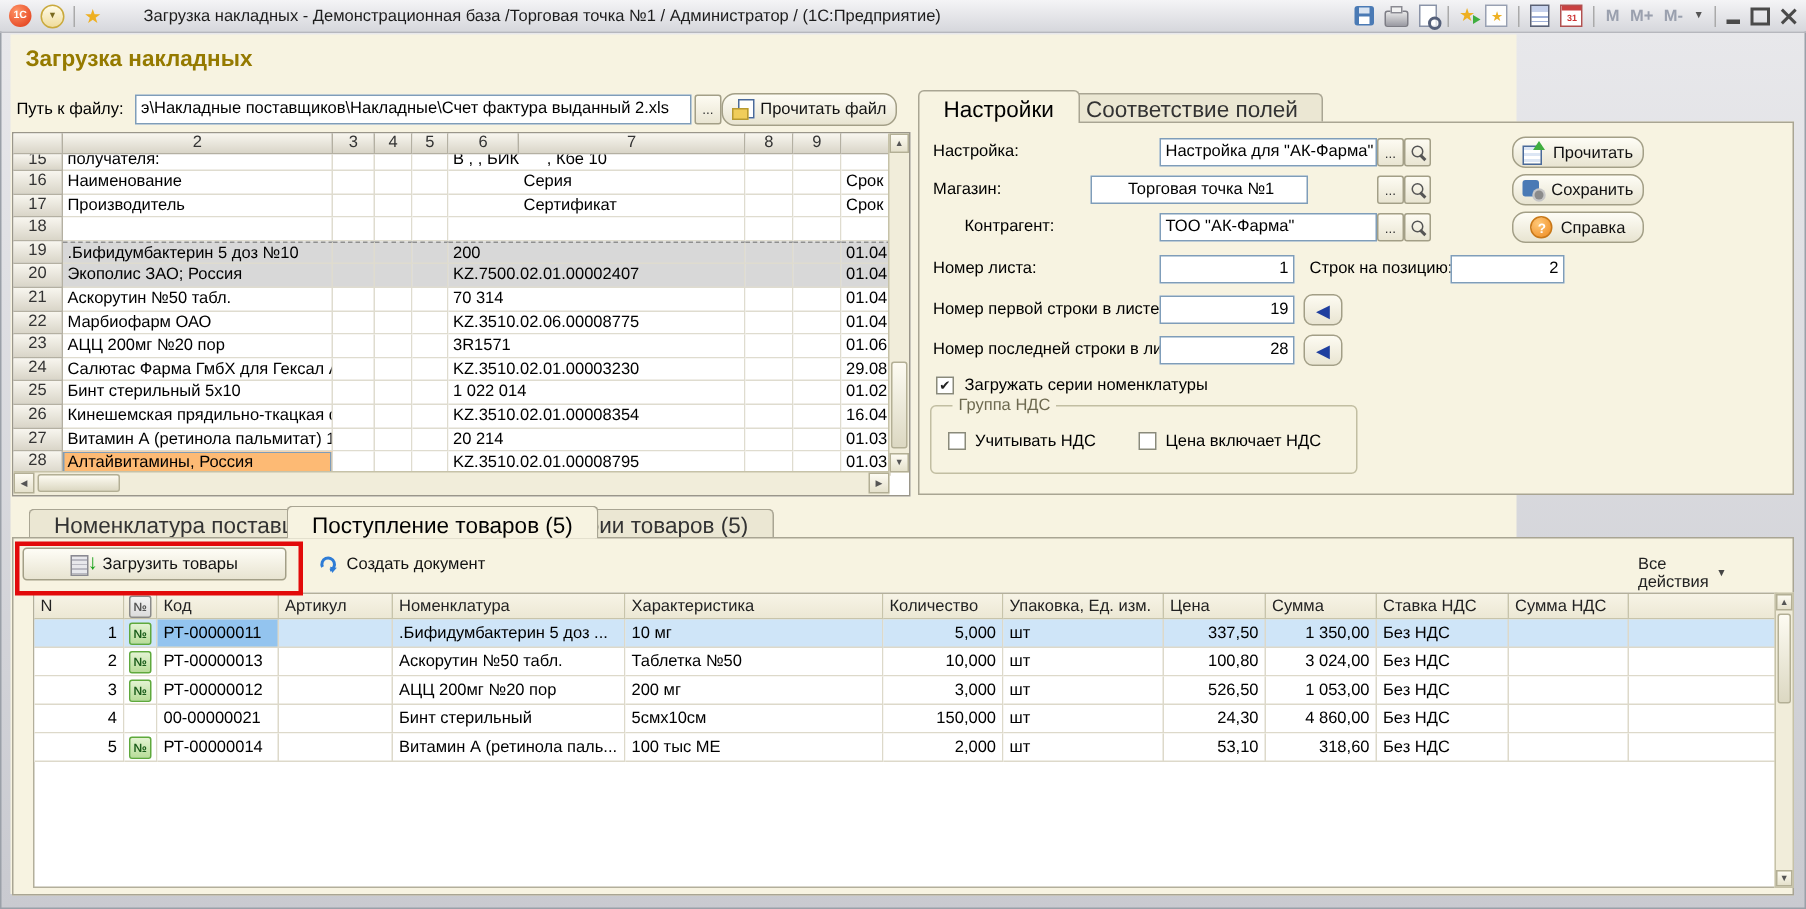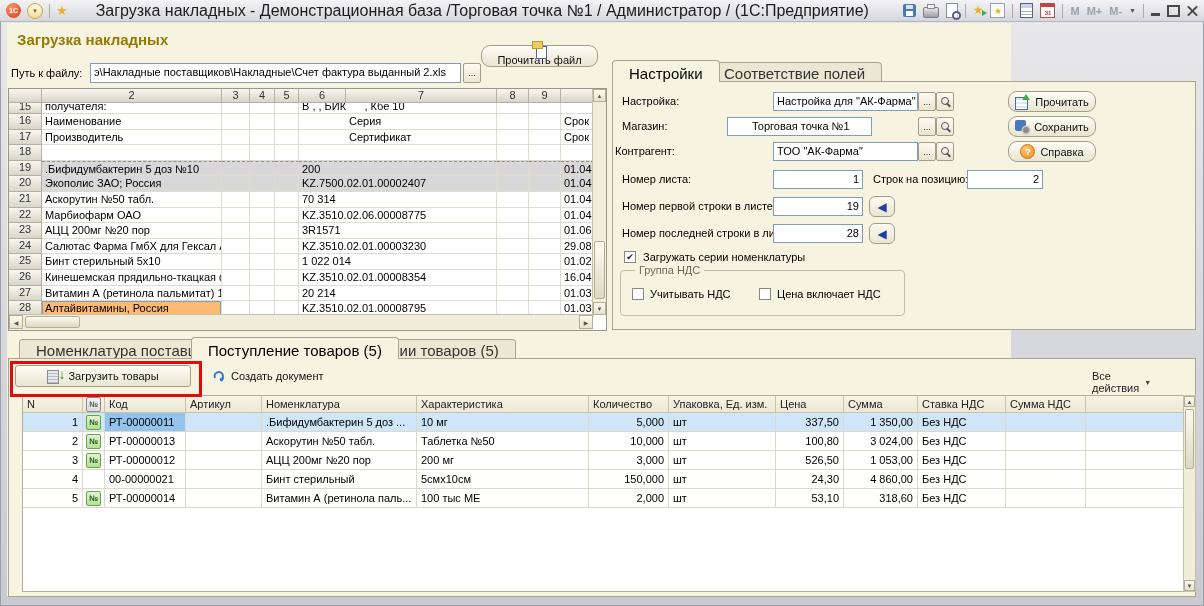--- a/index.html
+++ b/index.html
@@ -3,21 +3,21 @@
 <meta charset="utf-8">
 <style>
   html,body{margin:0;padding:0;width:1204px;height:606px;overflow:hidden;
     font-family:"Liberation Sans",sans-serif;font-size:11px;color:#000;}
   .window{position:relative;width:1204px;height:606px;
     background:linear-gradient(#e9e9ec,#c9cad0);box-shadow:inset 0 0 0 1px #9aa0a8;}
   
   .titlebar{position:absolute;top:0;left:0;right:0;height:22px;display:flex;align-items:center;
     background:linear-gradient(#f4f4f6,#d6d7dc);border-bottom:1px solid #b6b7bd;padding:0 6px;box-sizing:border-box;}
   .tb-left{display:flex;align-items:center;gap:6px;}
-  .tb-title{margin-left:28px;font-size:16px;color:#1c1c1c;white-space:nowrap;}
+  .tb-title{margin-left:28px;font-size:11px;color:#1c1c1c;white-space:nowrap;}
   .tb-right{margin-left:auto;display:flex;align-items:center;gap:7px;}
   .tb-sep{width:1px;height:14px;background:#aaa;}
   .logo-1c{width:15px;height:15px;border-radius:50%;display:flex;align-items:center;justify-content:center;
     background:radial-gradient(circle at 35% 30%,#ff9466,#df3514);color:#fff;font-size:7px;font-weight:bold;}
   .circ-btn{width:14px;height:14px;border-radius:50%;border:1px solid #c9a93c;
     background:linear-gradient(#fffbe8,#efdc9c);color:#7a6a20;font-size:6px;display:flex;align-items:center;justify-content:center;}
   .star{color:#eeb022;font-size:13px;line-height:14px;}
   .icon-floppy{width:13px;height:13px;background:#4a7ab5;border-radius:2px;position:relative;}
   .icon-floppy::before{content:"";position:absolute;left:3px;top:1px;right:3px;height:4px;background:#d9e4f2;}
   .icon-floppy::after{content:"";position:absolute;left:3px;bottom:1px;right:3px;height:5px;background:#fff;}
@@ -172,21 +172,21 @@
     </div>
   </div>
 
   <div class="client">
 
     <div class="page-title">Загрузка накладных</div>
 
     <div class="lbl" style="left:4px;top:44px;">Путь к файлу:</div>
     <div class="field" style="left:83px;top:40px;width:371px;height:20px;">э\Накладные поставщиков\Накладные\Счет фактура выданный  2.xls</div>
     <div class="sq-btn" style="left:456px;top:40px;width:18px;height:20px;">...</div>
-    <div class="btn" style="left:474px;top:22px;width:117px;height:22px;flex-direction:column;">
+    <div class="btn" style="left:474px;top:39px;width:117px;height:22px;">
       <span class="icon-docfold"></span>
       <span>Прочитать файл</span>
     </div>
 
     <div class="sheet">
       <div class="srow hdr">
         <div class="cell hcell cn"></div>
         <div class="cell hcell c2">2</div>
         <div class="cell hcell c3">3</div>
         <div class="cell hcell c4">4</div>
@@ -393,21 +393,21 @@
         <span class="mag"></span>
       </div>
 
     <div class="lbl" style="left:615px;top:97px;">Магазин:</div>
     <div class="field" style="left:720px;top:94px;width:145px;height:19px;padding-left:24px;">Торговая точка №1</div>
     <div class="sq-btn" style="left:911px;top:94px;width:18px;height:19px;">...</div>
     <div class="sq-btn" style="left:929px;top:94px;width:18px;height:19px;">
         <span class="mag"></span>
       </div>
 
-    <div class="lbl" style="left:608px;top:122px;">Контрагент:</div>
+    <div class="lbl" style="left:636px;top:122px;">Контрагент:</div>
     <div class="field" style="left:766px;top:119px;width:145px;height:19px;">ТОО "АК-Фарма"</div>
     <div class="sq-btn" style="left:911px;top:119px;width:18px;height:19px;">...</div>
     <div class="sq-btn" style="left:929px;top:119px;width:18px;height:19px;">
         <span class="mag"></span>
       </div>
 
     <div class="btn" style="left:1001px;top:68px;width:88px;height:21px;">
       <span class="icon-readsheet"></span>
       <span>Прочитать</span>
     </div>

